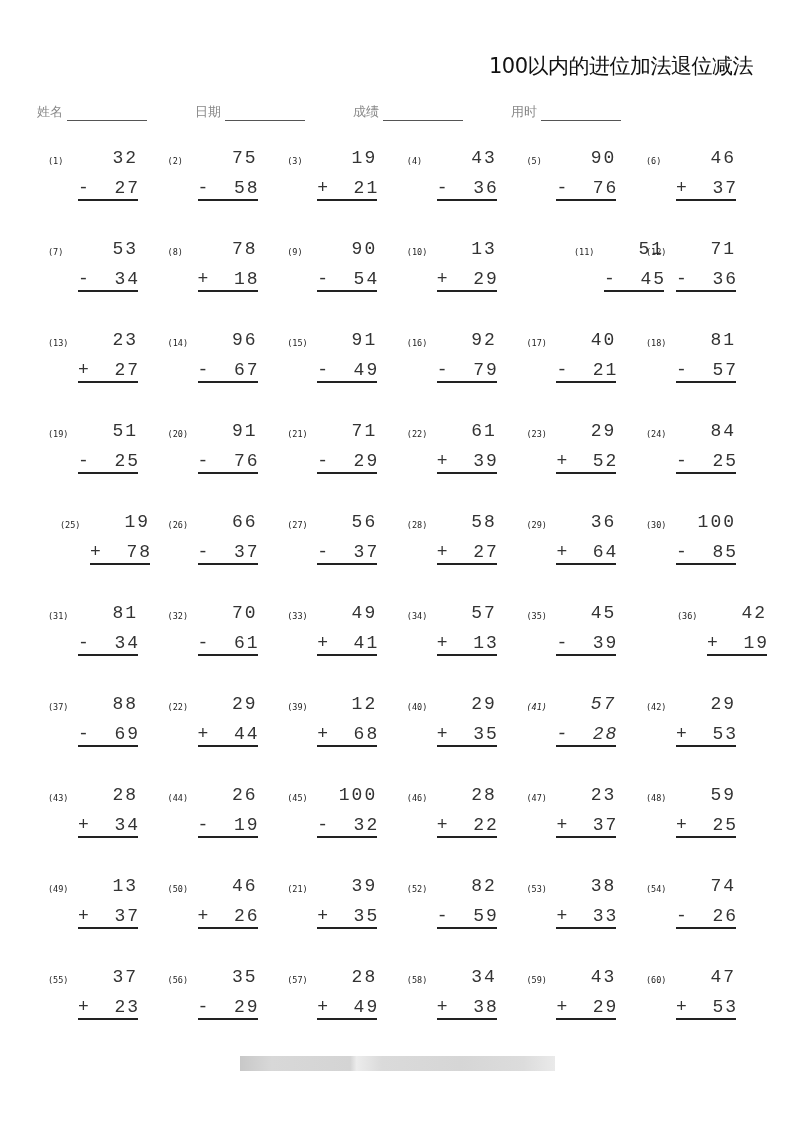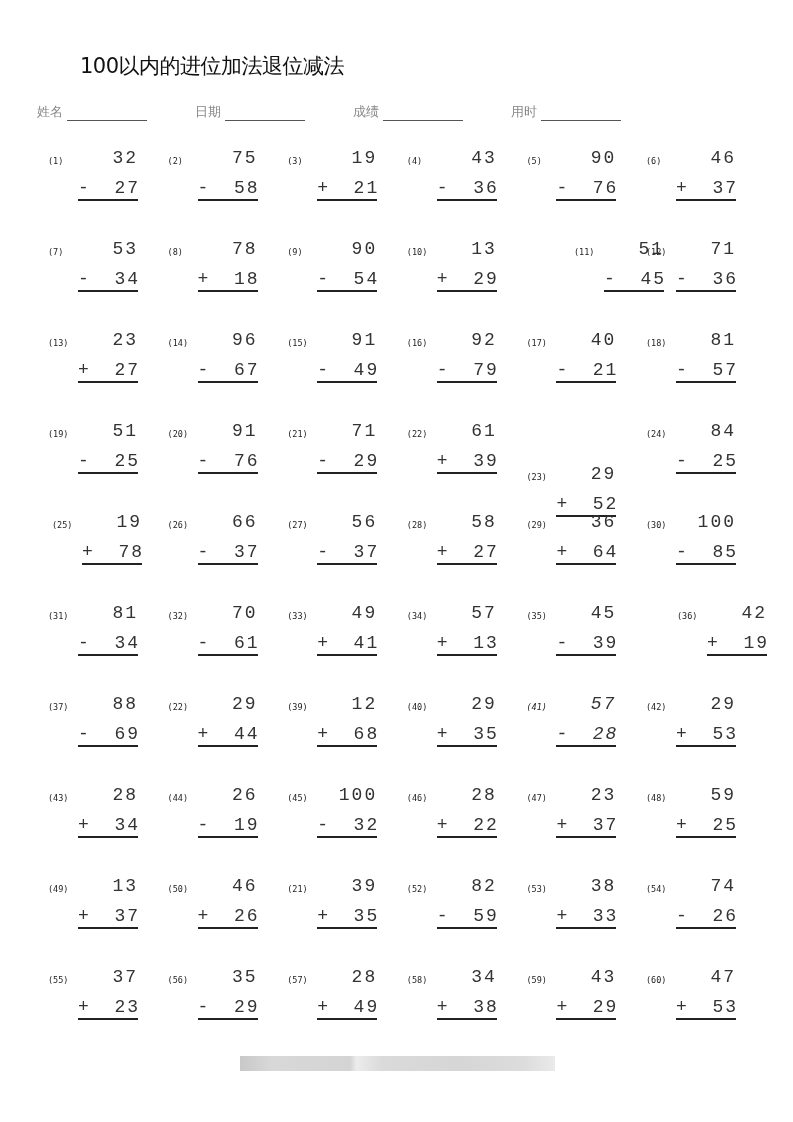--- a/index.html
+++ b/index.html
@@ -1,19 +1,19 @@
 <!DOCTYPE html>
 <html><head>
 <meta charset="utf-8">
 <style>
   html, body { margin: 0; padding: 0; background: #ffffff; }
   body { width: 793px; height: 1122px; position: relative; overflow: hidden; }
   .title {
     position: absolute; top: 52px; left: 0; width: 753px;
-    text-align: left; padding-left: 80px; box-sizing: border-box;
+    text-align: right; padding-left: 80px; box-sizing: border-box;
     font-family: "DejaVu Sans", sans-serif; font-size: 21px; color: #111;
     letter-spacing: -0.5px;
   }
   .info { position: absolute; top: 103px; left: 37px; display: flex; }
   .info-field {
     display: flex; align-items: flex-end; width: 158px;
     font-family: Liberation Mono, monospace; font-size: 13px; color: #888;
   }
   .info-blank {
     display: inline-block; width: 80px; margin-left: 4px;
@@ -237,37 +237,37 @@
       </div>
     </div>
     <div class="problem" style="left: 358.8px; top: 273px;">
       <span class="pnum">(22)</span>
       <span class="top-num">61</span>
       <div class="bottom-line">
         <span class="op">+</span>
         <span class="bottom-num">39</span>
       </div>
     </div>
-    <div class="problem" style="left: 478.4px; top: 273px; margin-top: 43px;">
+    <div class="problem" style="left: 478.4px; top: 273px;">
       <span class="pnum">(23)</span>
       <span class="top-num">29</span>
       <div class="bottom-line">
         <span class="op">+</span>
         <span class="bottom-num">52</span>
       </div>
     </div>
     <div class="problem" style="left: 598px; top: 273px;">
       <span class="pnum">(24)</span>
       <span class="top-num">84</span>
       <div class="bottom-line">
         <span class="op">-</span>
         <span class="bottom-num">25</span>
       </div>
     </div>
-    <div class="problem" style="left: 4px; top: 364px; text-decoration: underline;">
+    <div class="problem" style="left: 12px; top: 364px; text-decoration: underline;">
       <span class="pnum">(25)</span>
       <span class="top-num">19</span>
       <div class="bottom-line">
         <span class="op">+</span>
         <span class="bottom-num">78</span>
       </div>
     </div>
     <div class="problem" style="left: 119.6px; top: 364px;">
       <span class="pnum">(26)</span>
       <span class="top-num">66</span>

